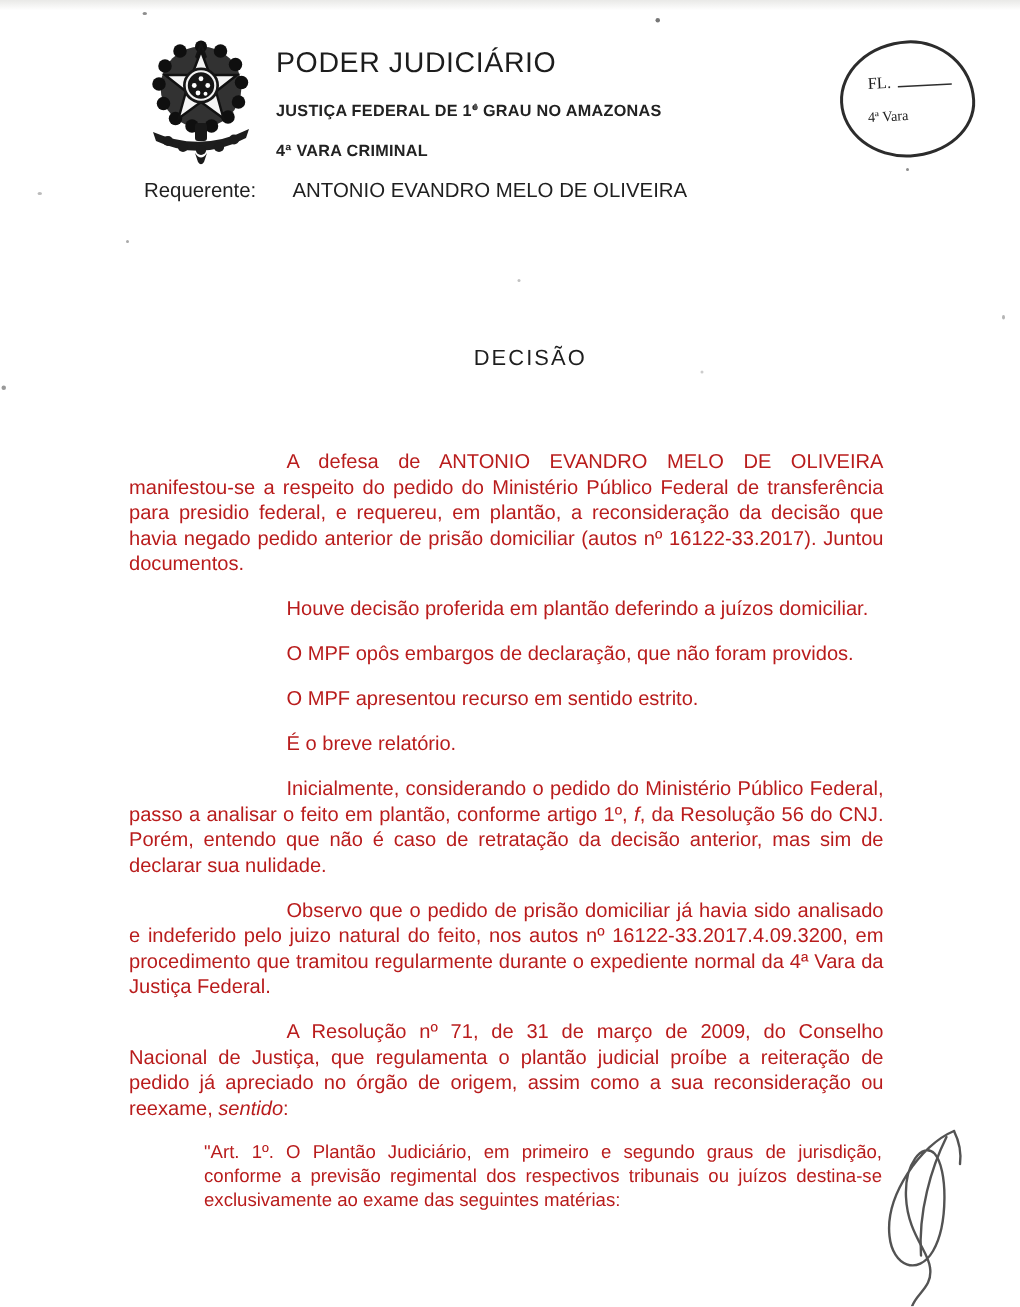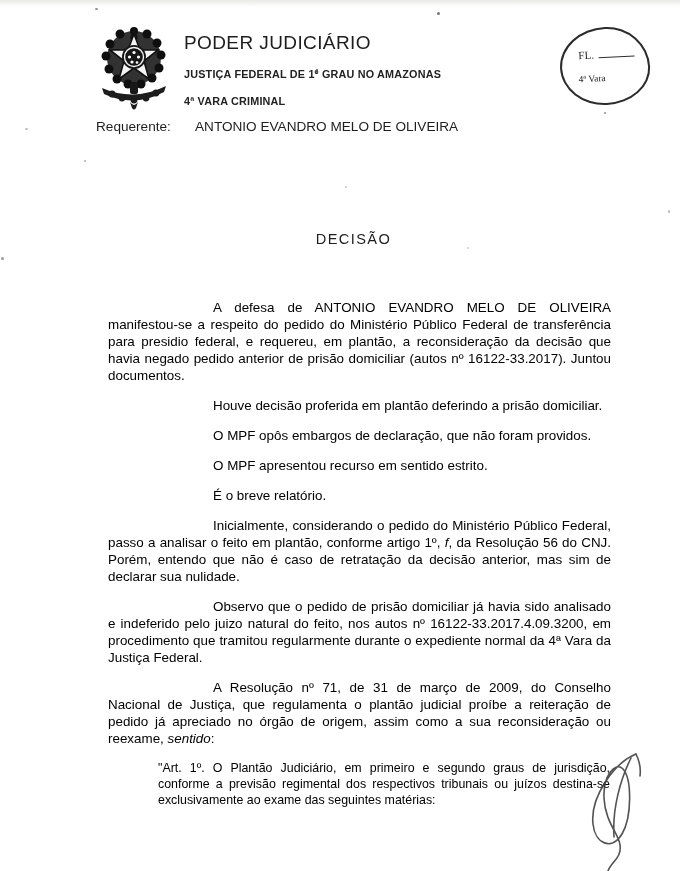--- a/index.html
+++ b/index.html
@@ -31,22 +31,22 @@
   
   .case-table { position:absolute; left:96px; top:119px; font-size:13.6px; line-height:16.5px; color:#1f1f1f; }
   .case-row { display:flex; }
   .case-label { width:99px; }
 
   
   .doc-title { position:absolute; left:90px; top:219px; width:503px; margin:12px;
     text-align:center; font-size:14.6px; font-weight:500; letter-spacing:1.4px; color:#1e1e1e; }
 
   
-  .doc-body { position:absolute; left:108px; top:299px; width:503px;
-    font-size:13.4px; line-height:17px; color:#000000; }
+  .doc-body { position:absolute; left:86px; top:299px; width:503px;
+    font-size:13.4px; line-height:17px; color:#b91c1c; }
   .doc-body p { margin:0 0 13px; }
   .doc-body p.body { text-align:justify; text-indent:105px; }
   .doc-body p.short { padding-left:105px; }
   .doc-body p.quote { margin:3px 0 0 50px; width:452px; font-size:12.4px;
     line-height:16px; text-align:justify; }
   .doc-body i { font-style:italic; }
 
   
   .signature { position:absolute; left:578px; top:750px; width:72px; height:121px; }
 
@@ -115,21 +115,21 @@
     <div class="case-row">
       <span class="case-label">Requerente:</span>
       <span>ANTONIO EVANDRO MELO DE OLIVEIRA</span>
     </div>
   </div>
 
   <h1 class="doc-title">DECISÃO</h1>
 
   <div class="doc-body" id="doc-body">
       <p class="body"><span>A defesa de ANTONIO EVANDRO MELO DE OLIVEIRA manifestou-se a respeito do pedido do Ministério Público Federal de transferência para presidio federal, e requereu, em plantão, a reconsideração da decisão que havia negado pedido anterior de prisão domiciliar (autos nº 16122-33.2017). Juntou documentos.</span></p>
-      <p class="short"><span>Houve decisão proferida em plantão deferindo a prisão domiciliar.</span></p>
+      <p class="short"><span>Houve decisão proferida em plantão deferindo a juízos domiciliar.</span></p>
       <p class="short"><span>O MPF opôs embargos de declaração, que não foram providos.</span></p>
       <p class="short"><span>O MPF apresentou recurso em sentido estrito.</span></p>
       <p class="short"><span>É o breve relatório.</span></p>
       <p class="body"><span>Inicialmente, considerando o pedido do Ministério Público Federal, passo a analisar o feito em plantão, conforme artigo 1º, </span><i>f</i><span>, da Resolução 56 do CNJ. Porém, entendo que não é caso de retratação da decisão anterior, mas sim de declarar sua nulidade.</span></p>
       <p class="body"><span>Observo que o pedido de prisão domiciliar já havia sido analisado e indeferido pelo juizo natural do feito, nos autos nº 16122-33.2017.4.09.3200, em procedimento que tramitou regularmente durante o expediente normal da 4ª Vara da Justiça Federal.</span></p>
       <p class="body"><span>A Resolução nº 71, de 31 de março de 2009, do Conselho Nacional de Justiça, que regulamenta o plantão judicial proíbe a reiteração de pedido já apreciado no órgão de origem, assim como a sua reconsideração ou reexame, </span><i>sentido</i><span>:</span></p>
       <p class="quote"><span>"Art. 1º. O Plantão Judiciário, em primeiro e segundo graus de jurisdição, conforme a previsão regimental dos respectivos tribunais ou juízos destina-se exclusivamente ao exame das seguintes matérias:</span></p>
     </div>
 
   <svg class="signature" viewBox="0 0 72 121" xmlns="http://www.w3.org/2000/svg">

